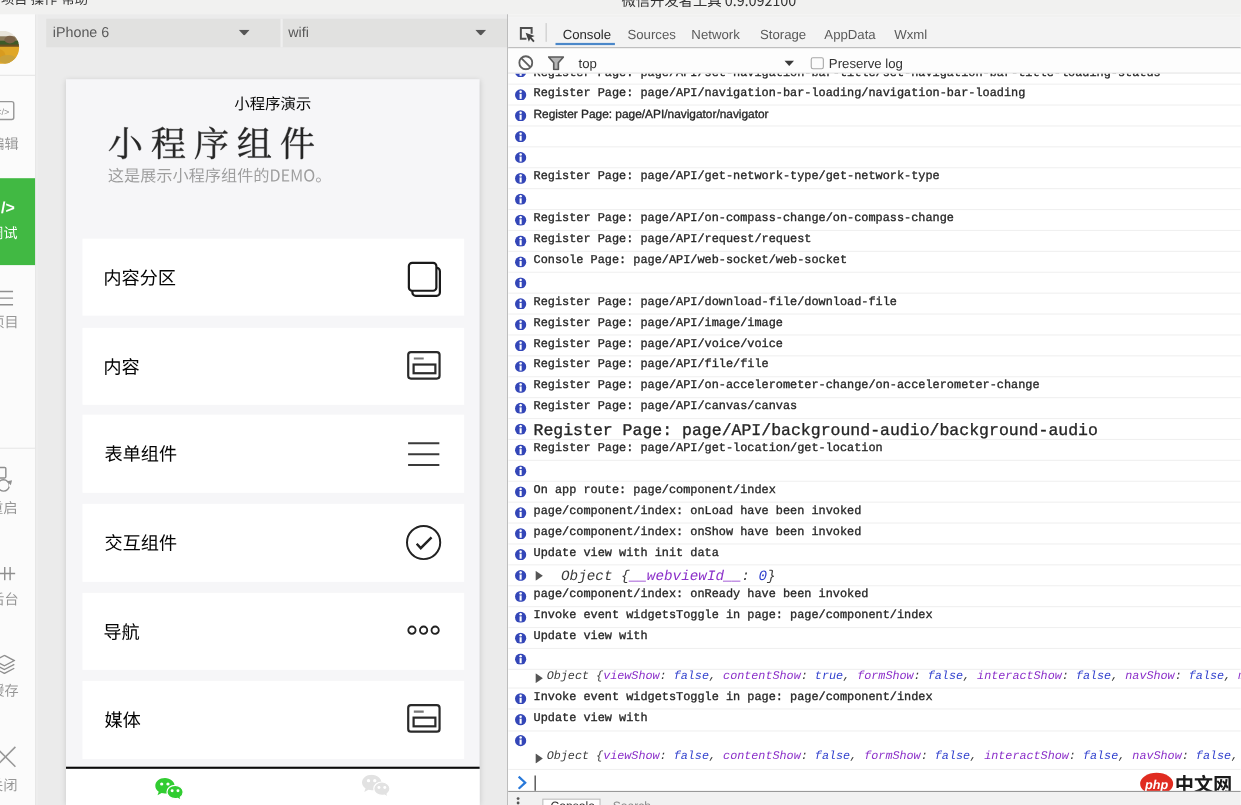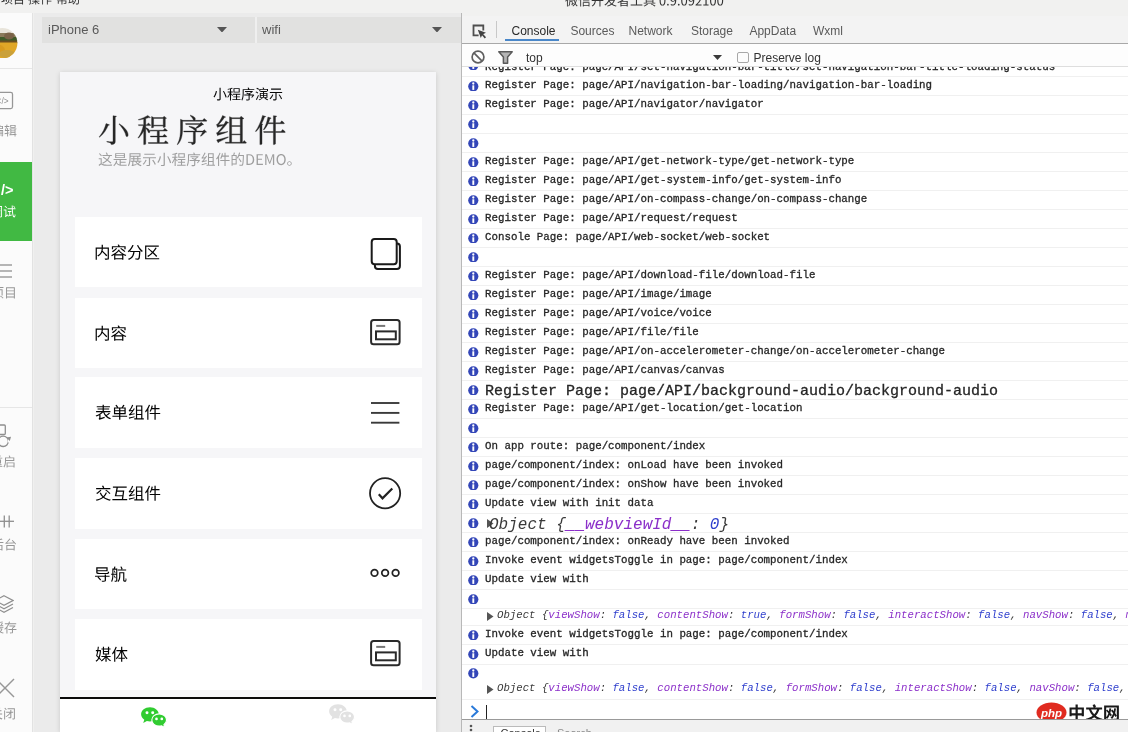--- a/index.html
+++ b/index.html
@@ -385,21 +385,21 @@
 <rect x="4.35" y="4.3" width="1.9" height="4.6" fill="#fff"></rect>
 <circle cx="5.3" cy="2.5" r="1.15" fill="#fff"></circle>
 </svg>
 <div class="abs" style="left:23.0px;top:8.8px;font-family:'Liberation Mono';font-size:10.8px;color:#262626;white-space:pre;-webkit-text-stroke:0.3px #262626">Register Page: page/API/navigation-bar-loading/navigation-bar-loading</div>
 <div class="abs" style="left:0;top:25.3px;width:666px;height:1px;background:#f0f0f0"></div>
 <svg class="abs" style="left:6.2px;top:29.8px" width="10.6" height="10.6" viewBox="0 0 10.6 10.6">
 <circle cx="5.3" cy="5.3" r="5.1" fill="#3346b8"></circle>
 <rect x="4.35" y="4.3" width="1.9" height="4.6" fill="#fff"></rect>
 <circle cx="5.3" cy="2.5" r="1.15" fill="#fff"></circle>
 </svg>
-<div class="abs" style="left:23.0px;top:27.8px;font-family:Liberation Mono, monospace;font-size:10.8px;color:#262626;white-space:pre;-webkit-text-stroke:0.3px #262626">Register Page: page/API/navigator/navigator</div>
+<div class="abs" style="left:23.0px;top:27.8px;font-family:Liberation Sans, sans-serif;font-size:10.8px;color:#262626;white-space:pre;-webkit-text-stroke:0.3px #262626">Register Page: page/API/navigator/navigator</div>
 <div class="abs" style="left:0;top:44.3px;width:666px;height:1px;background:#f0f0f0"></div>
 <svg class="abs" style="left:6.2px;top:48.8px" width="10.6" height="10.6" viewBox="0 0 10.6 10.6">
 <circle cx="5.3" cy="5.3" r="5.1" fill="#3346b8"></circle>
 <rect x="4.35" y="4.3" width="1.9" height="4.6" fill="#fff"></rect>
 <circle cx="5.3" cy="2.5" r="1.15" fill="#fff"></circle>
 </svg>
 <div class="abs" style="left:0;top:63.3px;width:666px;height:1px;background:#f0f0f0"></div>
 <svg class="abs" style="left:6.2px;top:67.8px" width="10.6" height="10.6" viewBox="0 0 10.6 10.6">
 <circle cx="5.3" cy="5.3" r="5.1" fill="#3346b8"></circle>
 <rect x="4.35" y="4.3" width="1.9" height="4.6" fill="#fff"></rect>
@@ -411,21 +411,20 @@
 <rect x="4.35" y="4.3" width="1.9" height="4.6" fill="#fff"></rect>
 <circle cx="5.3" cy="2.5" r="1.15" fill="#fff"></circle>
 </svg>
 <div class="abs" style="left:23.0px;top:84.8px;font-family:'Liberation Mono';font-size:10.8px;color:#262626;white-space:pre;-webkit-text-stroke:0.3px #262626">Register Page: page/API/get-network-type/get-network-type</div>
 <div class="abs" style="left:0;top:101.3px;width:666px;height:1px;background:#f0f0f0"></div>
 <svg class="abs" style="left:6.2px;top:105.8px" width="10.6" height="10.6" viewBox="0 0 10.6 10.6">
 <circle cx="5.3" cy="5.3" r="5.1" fill="#3346b8"></circle>
 <rect x="4.35" y="4.3" width="1.9" height="4.6" fill="#fff"></rect>
 <circle cx="5.3" cy="2.5" r="1.15" fill="#fff"></circle>
 </svg>
-<div class="abs" style="left:23.0px;top:103.8px;font-family:'Liberation Mono';font-size:10.8px;color:#262626;white-space:pre;-webkit-text-stroke:0.3px #262626">Register Page: page/API/get-system-info/get-system-info</div>
 <div class="abs" style="left:0;top:120.3px;width:666px;height:1px;background:#f0f0f0"></div>
 <svg class="abs" style="left:6.2px;top:124.8px" width="10.6" height="10.6" viewBox="0 0 10.6 10.6">
 <circle cx="5.3" cy="5.3" r="5.1" fill="#3346b8"></circle>
 <rect x="4.35" y="4.3" width="1.9" height="4.6" fill="#fff"></rect>
 <circle cx="5.3" cy="2.5" r="1.15" fill="#fff"></circle>
 </svg>
 <div class="abs" style="left:23.0px;top:122.8px;font-family:'Liberation Mono';font-size:10.8px;color:#262626;white-space:pre;-webkit-text-stroke:0.3px #262626">Register Page: page/API/on-compass-change/on-compass-change</div>
 <div class="abs" style="left:0;top:139.3px;width:666px;height:1px;background:#f0f0f0"></div>
 <svg class="abs" style="left:6.2px;top:143.8px" width="10.6" height="10.6" viewBox="0 0 10.6 10.6">
 <circle cx="5.3" cy="5.3" r="5.1" fill="#3346b8"></circle>
@@ -538,21 +537,21 @@
 <div class="abs" style="left:23.0px;top:426.8px;font-family:'Liberation Mono';font-size:10.8px;color:#262626;white-space:pre;-webkit-text-stroke:0.3px #262626">Update view with init data</div>
 <div class="abs" style="left:0;top:443.3px;width:666px;height:1px;background:#f0f0f0"></div>
 <svg class="abs" style="left:6.2px;top:447.8px" width="10.6" height="10.6" viewBox="0 0 10.6 10.6">
 <circle cx="5.3" cy="5.3" r="5.1" fill="#3346b8"></circle>
 <rect x="4.35" y="4.3" width="1.9" height="4.6" fill="#fff"></rect>
 <circle cx="5.3" cy="2.5" r="1.15" fill="#fff"></circle>
 </svg>
 <svg class="abs" style="left:24px;top:449.0px" width="8" height="9" viewBox="0 0 8 9">
         <path d="M1 0 L7.5 4.5 L1 9 Z" fill="#555"></path>
       </svg>
-<div class="abs" style="left:27px;top:446.0px;font-size:16px;font-style:italic;font-family:'Liberation Mono';white-space:pre"><span style="color:#3a3a3a">Object {</span><span style="color:#8b2fc9">__webviewId__</span><span style="color:#3a3a3a">: </span><span style="color:#2f3fcd">0</span><span style="color:#3a3a3a">}</span></div>
+<div class="abs" style="left:48px;top:446.0px;font-size:13px;font-style:italic;font-family:'Liberation Mono';white-space:pre"><span style="color:#3a3a3a">Object {</span><span style="color:#8b2fc9">__webviewId__</span><span style="color:#3a3a3a">: </span><span style="color:#2f3fcd">0</span><span style="color:#3a3a3a">}</span></div>
 <div class="abs" style="left:0;top:462.3px;width:666px;height:1px;background:#f0f0f0"></div>
 <svg class="abs" style="left:6.2px;top:466.8px" width="10.6" height="10.6" viewBox="0 0 10.6 10.6">
 <circle cx="5.3" cy="5.3" r="5.1" fill="#3346b8"></circle>
 <rect x="4.35" y="4.3" width="1.9" height="4.6" fill="#fff"></rect>
 <circle cx="5.3" cy="2.5" r="1.15" fill="#fff"></circle>
 </svg>
 <div class="abs" style="left:23.0px;top:464.8px;font-family:'Liberation Mono';font-size:10.8px;color:#262626;white-space:pre;-webkit-text-stroke:0.3px #262626">page/component/index: onReady have been invoked</div>
 <div class="abs" style="left:0;top:481.3px;width:666px;height:1px;background:#f0f0f0"></div>
 <svg class="abs" style="left:6.2px;top:485.8px" width="10.6" height="10.6" viewBox="0 0 10.6 10.6">
 <circle cx="5.3" cy="5.3" r="5.1" fill="#3346b8"></circle>

